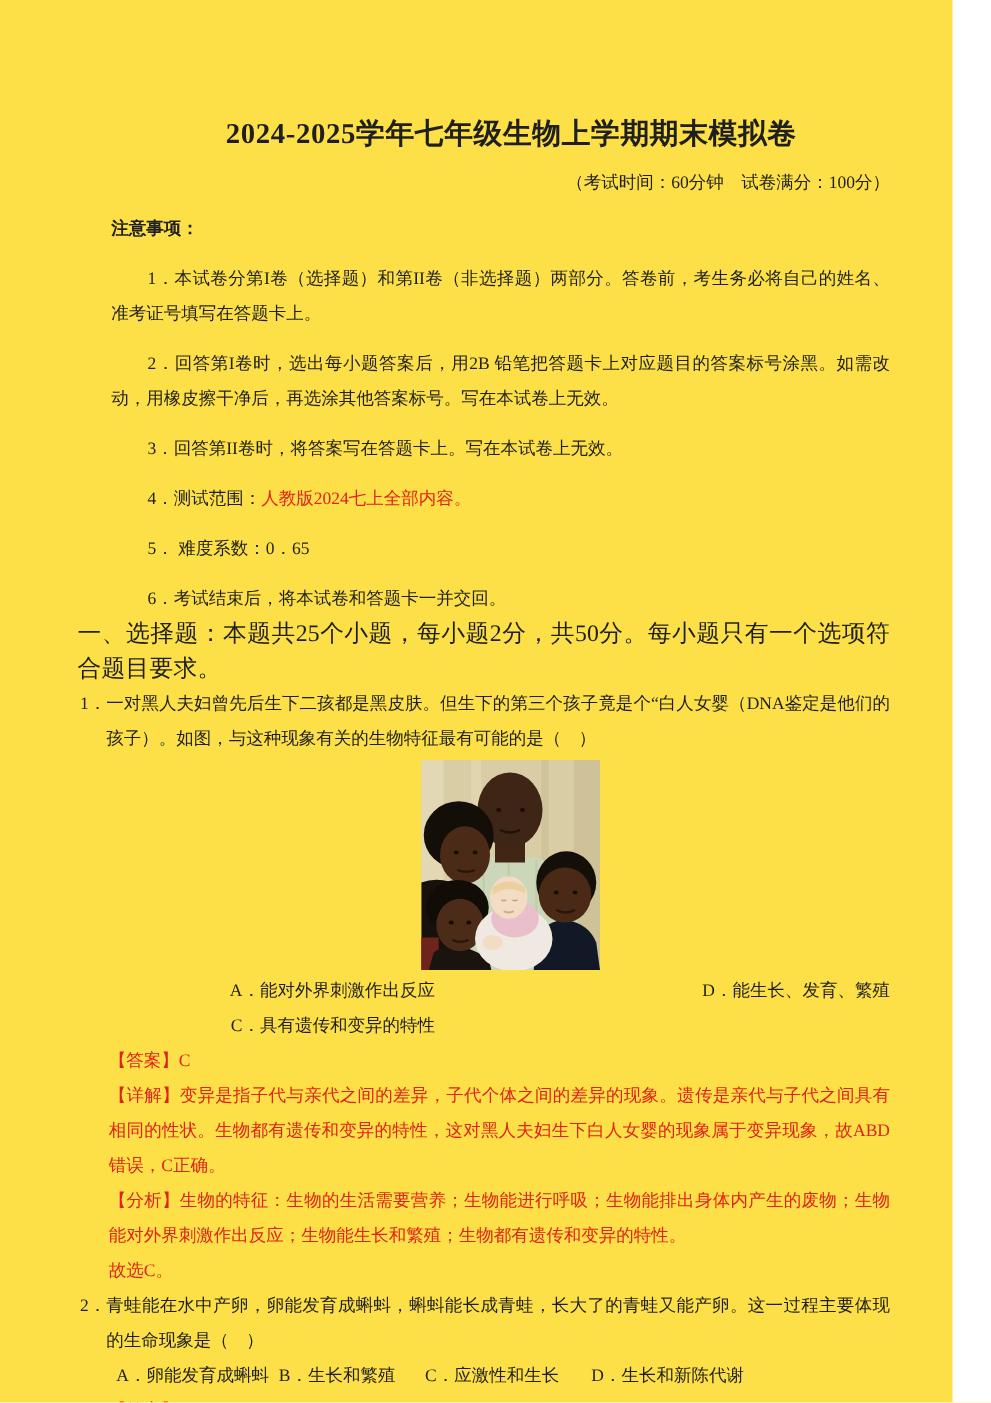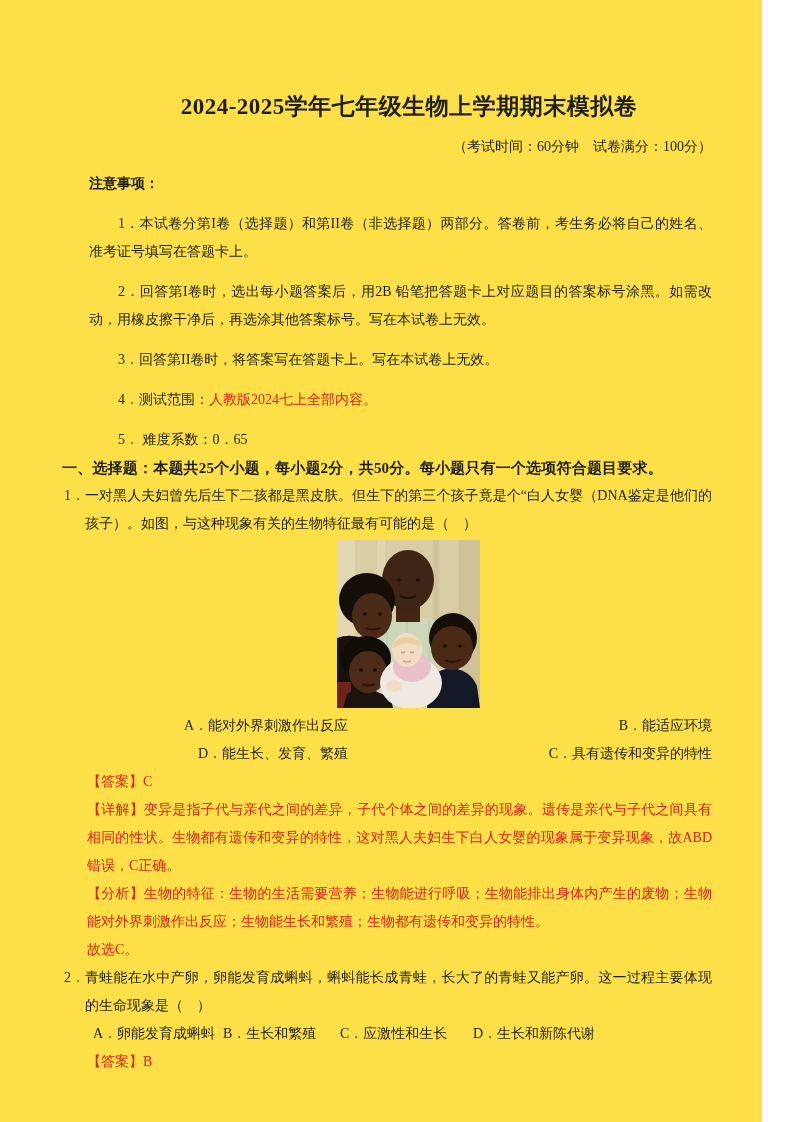--- a/index.html
+++ b/index.html
@@ -25,21 +25,21 @@
     line-height: 34px;
     font-weight: 700;
     text-align: center;
     letter-spacing: 0.5px;
   }
   .subtitle { margin: 10px 0 0 0; font-size: 14px; line-height: 26px; text-align: right; }
 
   .notice-label { margin: 10px 0 0 27px; font-weight: 700; line-height: 28px; }
   .notice-item { margin: 12px 0 0 27px; text-indent: 29px; text-align: justify; }
 
-  .section-heading { margin: 0; font-size: 15px; font-weight: 700; line-height: 28px; text-align: justify; letter-spacing: 0.2px; }
+  .section-heading { margin: 0; font-size: 19px; font-weight: 400; line-height: 28px; text-align: justify; letter-spacing: 0.2px; }
 
   .question { margin: 0; }
   .stem { margin: 0; padding-left: 23px; position: relative; text-align: justify; }
   .qnum { position: absolute; left: 2px; top: 0; }
 
   .photo-wrap { margin: 2px 0 0 275px; width: 143px; height: 168px; line-height: 0; }
   .photo-wrap svg { display: block; }
 
   .opts-grid { margin-top: 4px; padding-left: 31px; display: grid; grid-template-columns: 255px 1fr; }
   .opt { line-height: 28px; white-space: nowrap; text-align: right; }
@@ -63,20 +63,21 @@
       <p class="subtitle">（考试时间：60分钟　试卷满分：100分）</p>
     </header>
 
     <section class="notice">
       <p class="notice-label">注意事项：</p>
       <p class="notice-item">1．本试卷分第I卷（选择题）和第II卷（非选择题）两部分。答卷前，考生务必将自己的姓名、准考证号填写在答题卡上。</p>
       <p class="notice-item">2．回答第I卷时，选出每小题答案后，用2B 铅笔把答题卡上对应题目的答案标号涂黑。如需改动，用橡皮擦干净后，再选涂其他答案标号。写在本试卷上无效。</p>
       <p class="notice-item">3．回答第II卷时，将答案写在答题卡上。写在本试卷上无效。</p>
       <p class="notice-item"><span>4．测试范围：</span><span class="red">人教版2024七上全部内容。</span></p>
       <p class="notice-item">5． 难度系数：0．65</p>
+      <p class="notice-item">6．考试结束后，将本试卷和答题卡一并交回。</p>
     </section>
 
     <h2 class="section-heading">一、选择题：本题共25个小题，每小题2分，共50分。每小题只有一个选项符合题目要求。</h2>
 
     <section class="question">
       <p class="stem"><span class="qnum">1．</span><span>一对黑人夫妇曾先后生下二孩都是黑皮肤。但生下的第三个孩子竟是个“白人女婴（DNA鉴定是他们的孩子）。如图，与这种现象有关的生物特征最有可能的是（　）</span></p>
 
       <div class="photo-wrap">
         <svg width="143" height="168" viewBox="0 0 143 168">
           <rect width="143" height="168" fill="#d9cda6"></rect>
@@ -121,21 +122,20 @@
           <ellipse cx="70" cy="110" rx="15" ry="17" fill="#f2dcc3"></ellipse>
           <path d="M57 102 Q70 92 83 102 L83 107 Q70 99 57 108 Z" fill="#eccf9e"></path>
           <path d="M64 112 Q66 113 68 112 M73 112 Q75 113 77 112" stroke="#c8a183" stroke-width="1.4" fill="none"></path>
           <path d="M66 121 Q70 123 74 121" stroke="#d1a48c" stroke-width="1.4" fill="none"></path>
           <ellipse cx="57" cy="146" rx="8" ry="6" fill="#f2dcc3"></ellipse>
         </svg>
       </div>
 
       <div class="opts-grid">
         <span class="opt">A．能对外界刺激作出反应</span>
-        <span class="opt">B．能适应环境</span>
         <span class="opt">D．能生长、发育、繁殖</span>
         <span class="opt">C．具有遗传和变异的特性</span>
       </div>
 
       <p class="ans">【答案】C</p>
       <p class="ans">【详解】变异是指子代与亲代之间的差异，子代个体之间的差异的现象。遗传是亲代与子代之间具有相同的性状。生物都有遗传和变异的特性，这对黑人夫妇生下白人女婴的现象属于变异现象，故ABD错误，C正确。</p>
       <p class="ans">【分析】生物的特征：生物的生活需要营养；生物能进行呼吸；生物能排出身体内产生的废物；生物能对外界刺激作出反应；生物能生长和繁殖；生物都有遗传和变异的特性。</p>
       <p class="ans">故选C。</p>
     </section>
 

